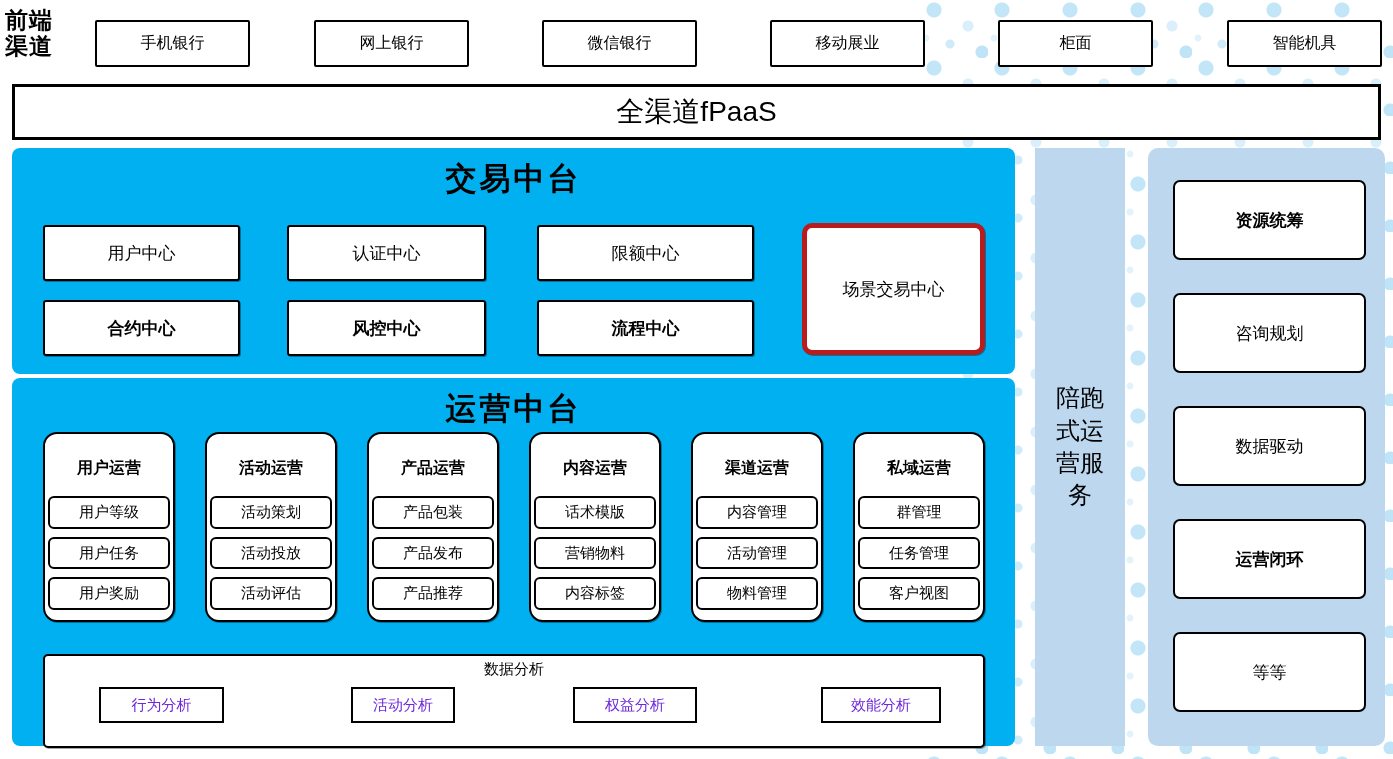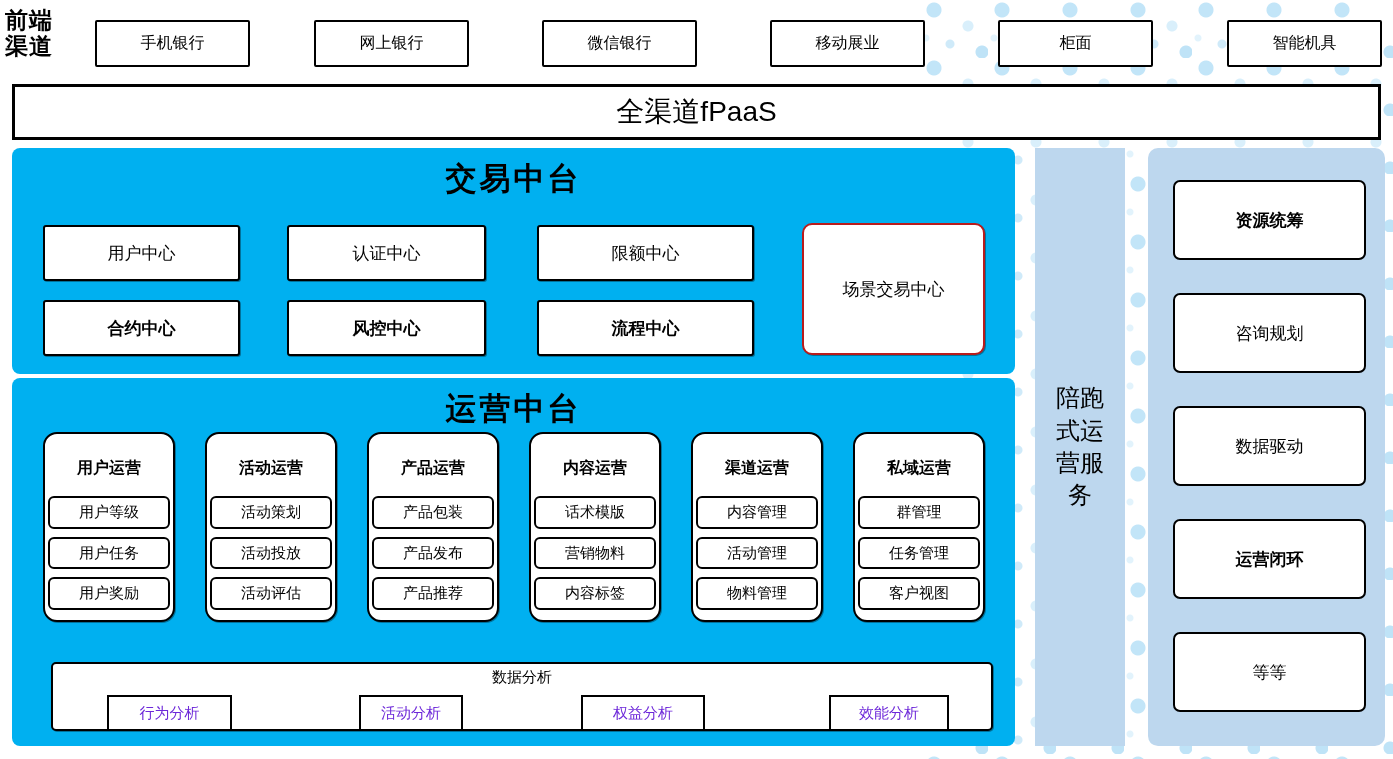--- a/index.html
+++ b/index.html
@@ -77,21 +77,21 @@
     font-size: 17px; color: #000;
     box-shadow: 1px 1px 0 rgba(0,0,0,0.35);
   }
   .r1 { top: 77px; }  .r2 { top: 152px; font-weight: bold; }
   .c1 { left: 31px;  width: 197px; }
   .c2 { left: 275px; width: 199px; }
   .c3 { left: 525px; width: 217px; }
 
   .scene-box {
     position: absolute; left: 790px; top: 75px; width: 183px; height: 132px;
-    background: #fff; border: 2px solid #b91c1c; border-radius: 10px;
+    background: #fff; border: 5px solid #b91c1c; border-radius: 10px;
     display: flex; align-items: center; justify-content: center;
     font-size: 17px; color: #000;
     box-shadow: 1px 1px 0 rgba(0,0,0,0.35);
   }
 
   
   .group-box {
     position: absolute; top: 54px; width: 132px; height: 190px;
     background: #fff; border: 2px solid #000; border-radius: 14px;
     display: flex; flex-direction: column; align-items: center;
@@ -107,24 +107,23 @@
   .group-item {
     width: 122px; height: 40px; margin-top: 8px;
     background: #fff; border: 2px solid #000; border-radius: 6px;
     display: flex; align-items: center; justify-content: center;
     font-size: 15px; color: #000;
   }
   .group-item:first-of-type { margin-top: 0; }
 
   
   .data-box {
-    position: absolute; left: 31px; top: 284px; width: 942px; height: 69px;
+    position: absolute; left: 31px; top: 276px; width: 942px; height: 94px;
     background: #fff; border: 2px solid #000; border-radius: 5px;
     box-shadow: 1px 1px 0 rgba(0,0,0,0.35);
-    margin-left: 8px;
   }
   .data-title {
     position: absolute; left: 0; width: 100%; top: 4px;
     text-align: center; font-size: 15px; color: #000;
   }
   .data-item {
     position: absolute; top: 31px; height: 36px;
     background: #fff; border: 2px solid #000; border-radius: 0;
     display: flex; align-items: center; justify-content: center;
     font-size: 15px; color: #6d28d9;

